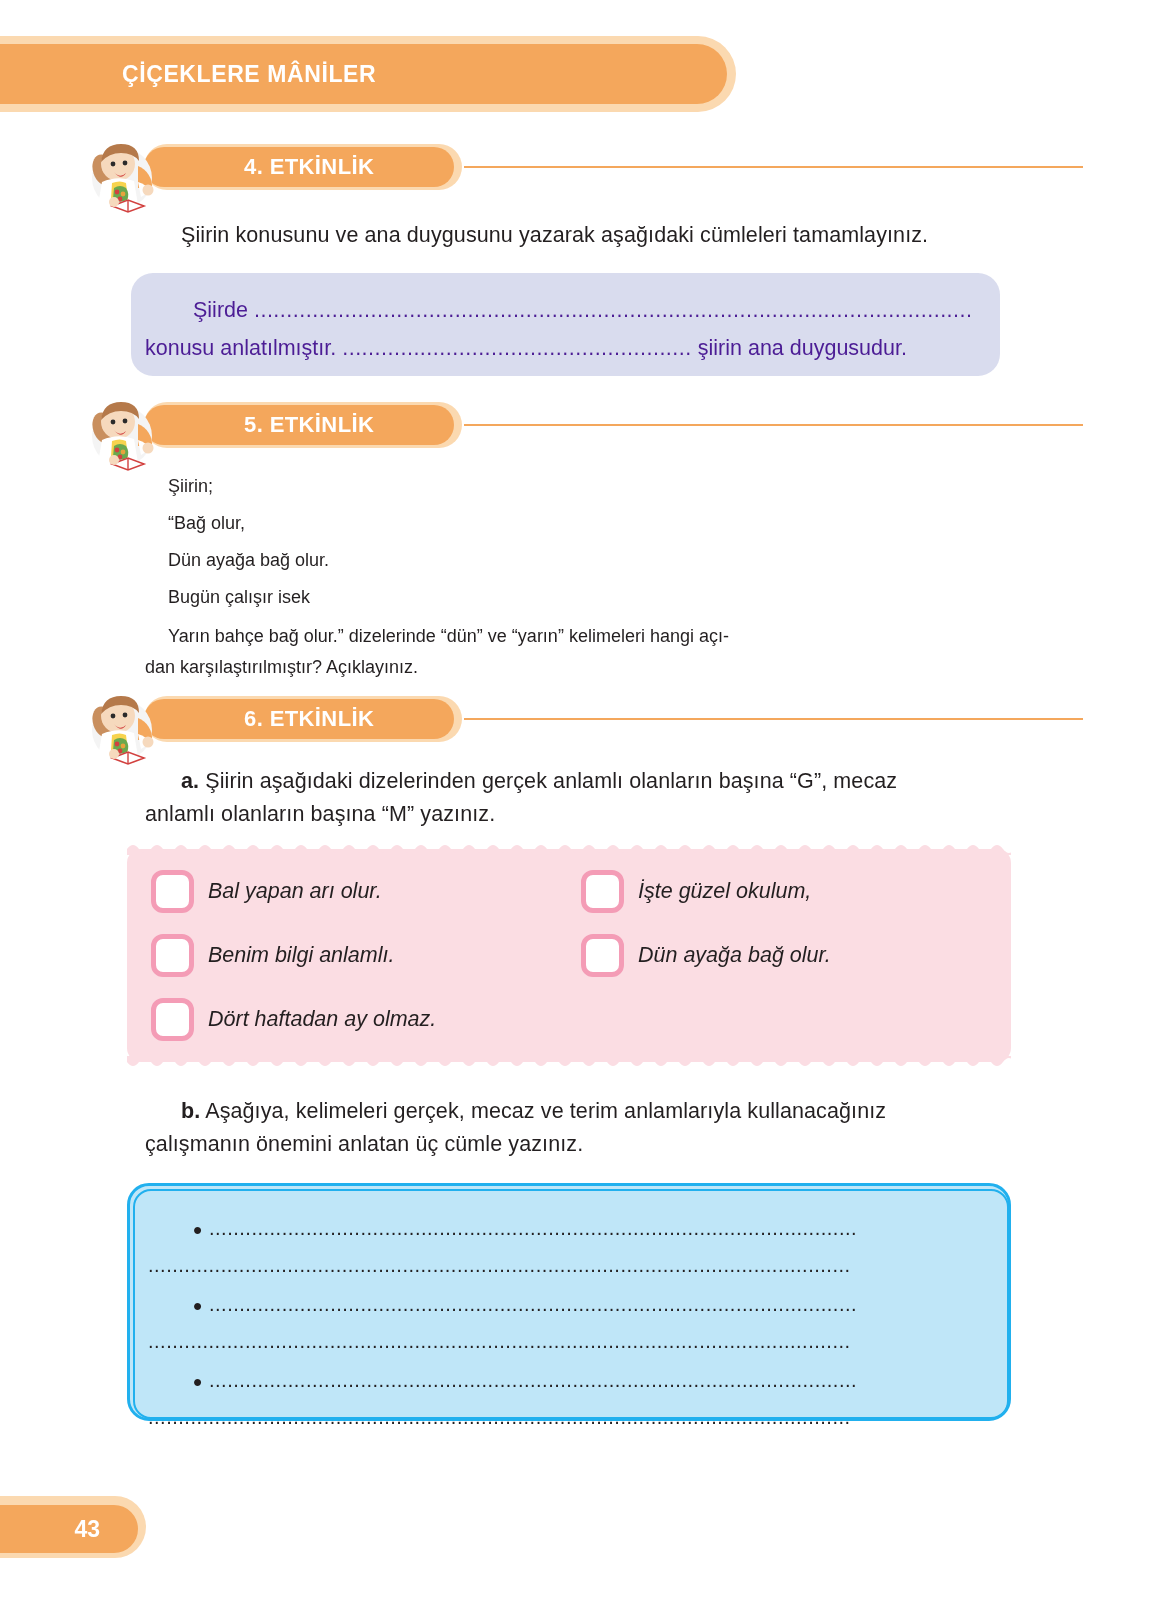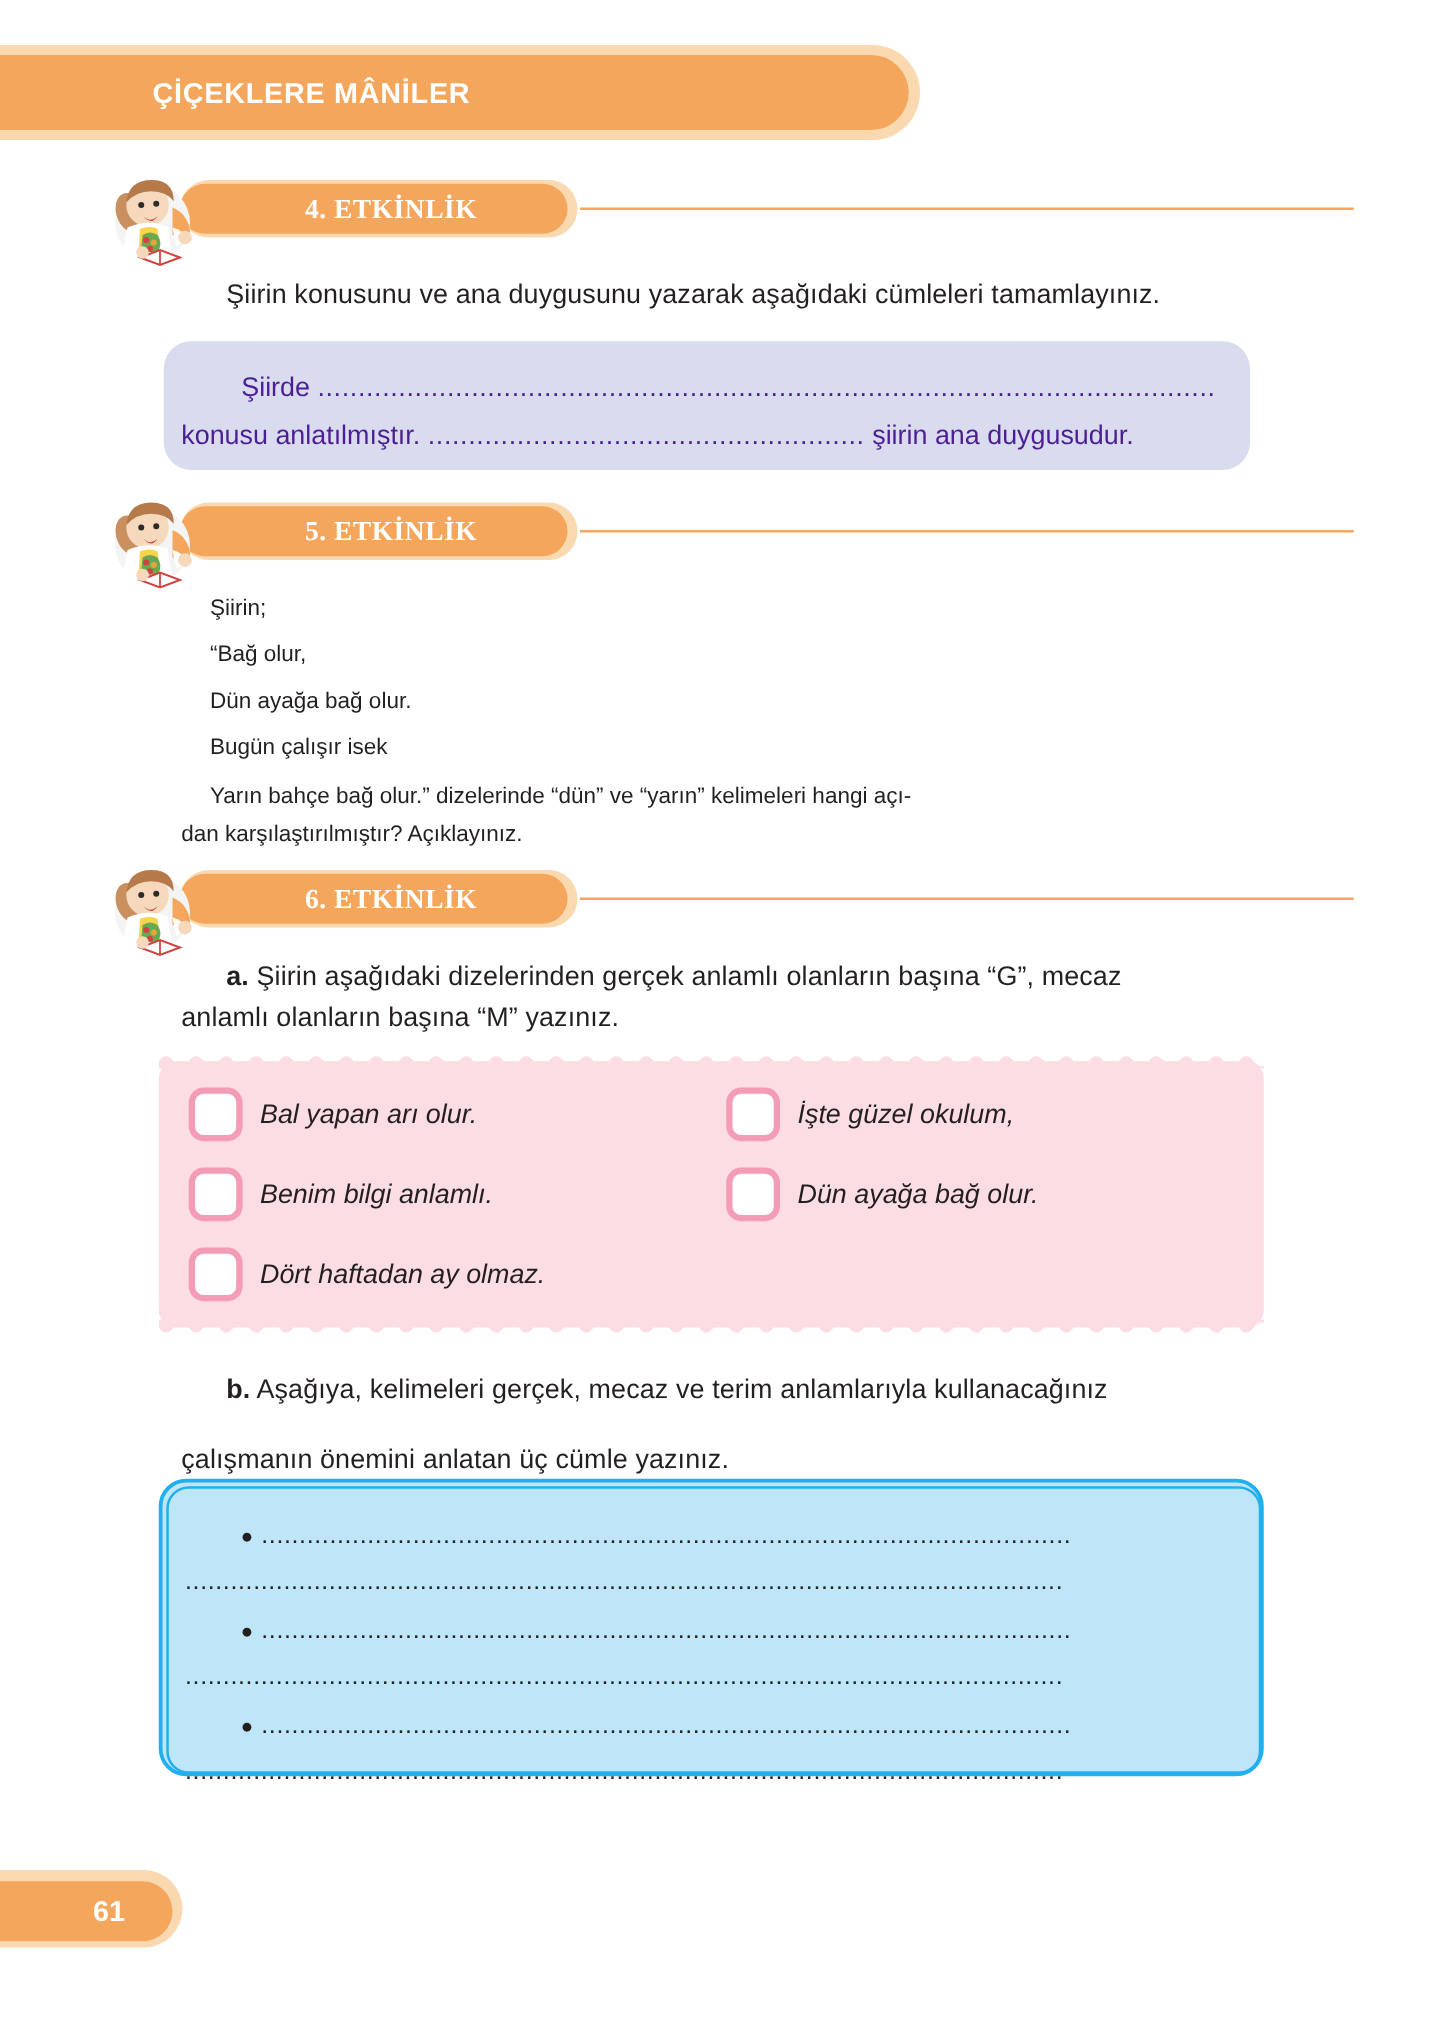--- a/index.html
+++ b/index.html
@@ -45,21 +45,20 @@
     font-weight: bold;
     letter-spacing: 0.6px;
   }
 
   
   .activity {
     position: absolute;
     left: 78px;
     width: 1005px;
     height: 58px;
-    font-family: Liberation Serif, serif;
   }
   .act-girl {
     position: absolute;
     left: 0; top: -2px;
     width: 80px; height: 80px;
     z-index: 3;
   }
   .act-badge-outer {
     position: absolute;
     left: 66px; top: 6px;
@@ -402,21 +401,21 @@
         <div class="chk"></div>
         <div class="chk-label">Dört haftadan ay olmaz.</div>
       </div>
     </div>
   </div>
 
   <div class="para" style="top:1095px;">
     <span style="display:block; text-indent:36px;">
       <b>b.</b><span> Aşağıya, kelimeleri gerçek, mecaz ve terim anlamlarıyla kullanacağınız</span>
     </span>
-    <span style="display:block;margin-top:23px;">çalışmanın önemini anlatan üç cümle yazınız.</span>
+    <span style="display:block;">çalışmanın önemini anlatan üç cümle yazınız.</span>
   </div>
 
   <div class="blue-box">
     <div class="blue-inner">
       <div class="blue-item">
         <div class="blue-line1">
           <span class="blue-bullet">•</span><span class="dots">...........................................................................................................</span>
         </div>
         <div class="blue-line2 dots">....................................................................................................................</div>
       </div>
@@ -430,16 +429,16 @@
         <div class="blue-line1">
           <span class="blue-bullet">•</span><span class="dots">...........................................................................................................</span>
         </div>
         <div class="blue-line2 dots">....................................................................................................................</div>
       </div>
     </div>
   </div>
 
   <div class="footer-outer"></div>
   <div class="footer-inner">
-    <span>61</span>
+    <span>43</span>
   </div>
 
 </div>
 
 </body></html>

